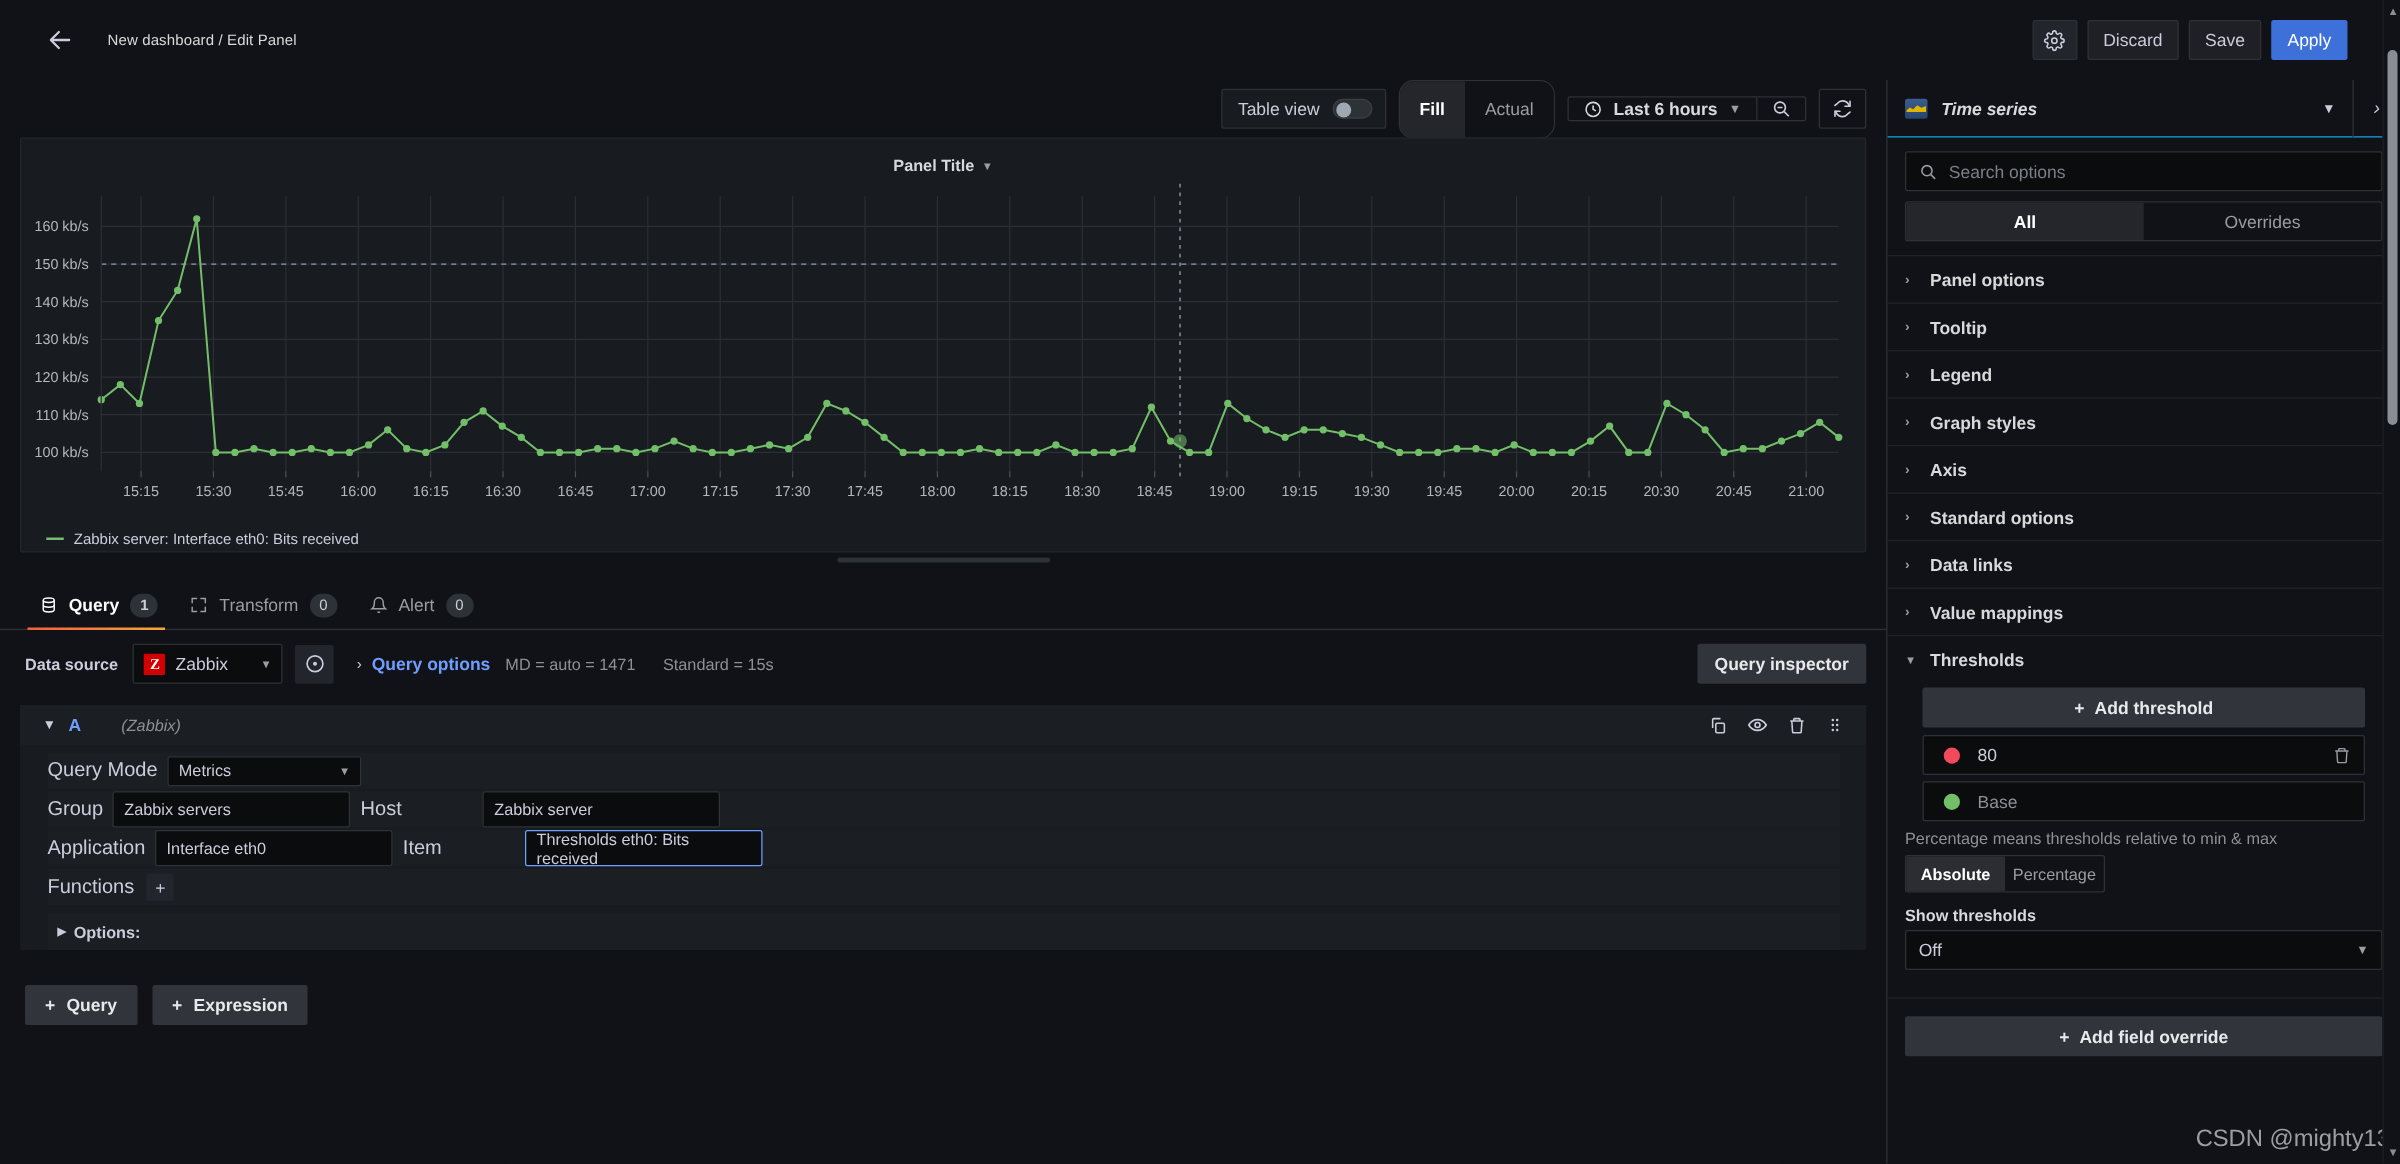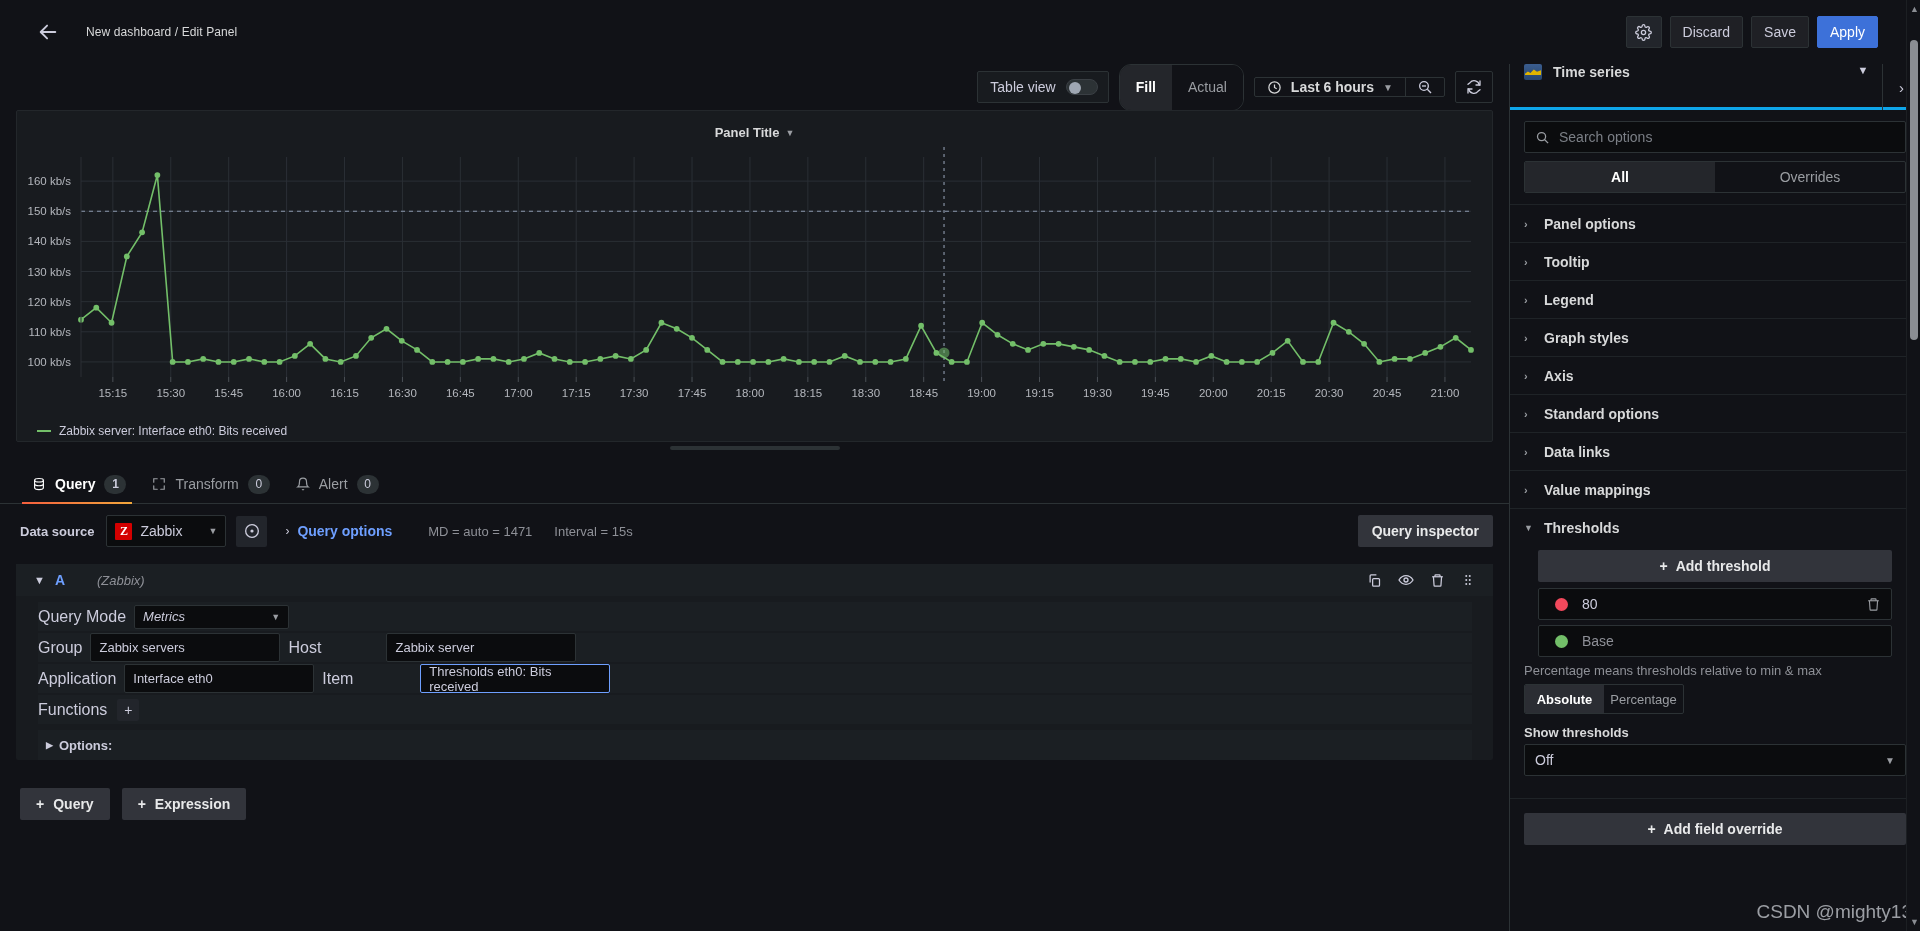--- a/index.html
+++ b/index.html
@@ -149,21 +149,21 @@
     border-radius: 1px; font-family: "Liberation Serif", serif;
   }
   .help-btn {
     width: 31px; height: 31px; border-radius: 2px; background: #22252b;
     display:flex; align-items:center; justify-content:center; margin-left: 10px; cursor:pointer;
     color:#ccccdc;
   }
   .qopts { display:flex; align-items:center; gap: 8px; margin-left: 18px; cursor: pointer;}
   .qopts .chev { color: #ccccdc; font-size: 12px; }
   .qopts .ttl { color: #6e9fff; font-size: 14px; font-weight: 600; }
-  .qopts .meta { color: #8e9097; font-size: 13px; margin-left: 28px;}
+  .qopts .meta { color: #8e9097; font-size: 13px; margin-left: 4px;}
   .qinspector {
     margin-left: auto; height: 32px; padding: 0 14px; border-radius: 2px;
     background: #32343b; color: #e8e9ea; font-size: 14px; font-weight: 600;
     display:flex; align-items:center; cursor:pointer;
   }
   .query-card { background: #181b1f; border-radius: 2px; margin-top: 6px; }
   .qc-header {
     height: 32px; display:flex; align-items:center; gap: 10px; padding-left: 18px;
     background: #1b1f23;
   }
@@ -176,21 +176,21 @@
   .qinput {
     height: 29px; width: 190px; background: #0b0c0e; border: 1px solid #2c3235;
     border-radius: 2px; color: #ccccdc; font-size: 13px;
     display: flex; align-items: center; padding: 0 8px; cursor: text;
   }
   .qinput.focused { border-color: #6e9fff; }
   .qselect {
     height: 21px; width: 163px; background: #0b0c0e; border: 1px solid #2c3235;
     border-radius: 2px; color: #ccccdc; font-size: 13px;
     display: flex; align-items: center; justify-content: space-between;
-    padding: 11px 8px; cursor: pointer; font-style: italic;
+    padding: 11px 8px; cursor: pointer;
   }
   .qrow-bg { background: #1b1f23; display:flex; align-items:center; height:29px; margin-bottom:2px; width: 1434px;}
   .addfn {
     width: 22px; height: 22px; background: #22252b; color:#ccccdc;
     display:flex; align-items:center; justify-content:center; font-size:14px;
     margin-left: 10px; cursor:pointer; border-radius:2px;
   }
   .qc-options {
     height: 30px; display:flex; align-items:center; gap:6px; background:#1b1f23;
     margin: 6px 0 0 22px; width: 1434px; padding-left: 8px; font-size: 13px;
@@ -198,22 +198,22 @@
   }
   .bottom-btns { display:flex; gap: 12px; padding: 28px 0 0 4px; }
   .big-btn {
     height: 32px; padding: 0 16px; border-radius: 2px; background: #32343b;
     color:#e8e9ea; font-size:14px; font-weight:600; display:flex; align-items:center;
     gap: 9px; cursor:pointer;
   }
 
   
   .viz-header {
-    height: 46px; flex: 0 0 46px; display:flex; align-items:flex-start;
-    border-bottom: 3px solid #0ea5e9; padding: 0 0 0 14px;
+    height: 46px; flex: 0 0 46px; display:flex; align-items:center;
+    border-bottom: 1px solid #0ea5e9; padding: 0 0 0 14px; font-style: italic;
   }
   .viz-icon {
     width: 18px; height: 16px; border-radius: 2px;
     background: linear-gradient(180deg,#3b5d8f 0%, #26456e 100%);
     position: relative; overflow:hidden; flex:0 0 18px;
   }
   .viz-icon::after {
     content:''; position:absolute; left:1px; right:1px; top:5px; height:6px;
     background: linear-gradient(90deg, #e0b400 0%, #e0b400 100%);
     clip-path: polygon(0 80%, 18% 40%, 34% 65%, 55% 10%, 75% 45%, 100% 20%, 100% 100%, 0 100%);
@@ -612,21 +612,21 @@
           <div class="help-btn">
             <svg width="16" height="16" viewBox="0 0 24 24" fill="none" stroke="currentColor" stroke-width="2">
                 <circle cx="12" cy="12" r="9.5"></circle>
                 <circle cx="12" cy="12" r="2.4" fill="currentColor" stroke="none"></circle>
               </svg>
           </div>
           <div class="qopts">
             <span class="chev">›</span>
             <span class="ttl">Query options</span>
             <span class="meta">MD = auto = 1471</span>
-            <span class="meta" style="margin-left:14px;">Interval = 15s</span>
+            <span class="meta" style="margin-left:14px;">Standard = 15s</span>
           </div>
           <div class="qinspector">Query inspector</div>
         </div>
 
         <div class="query-card">
           <div class="qc-header">
             <span class="chev">▼</span>
             <span class="qc-refid">A</span>
             <span class="qc-ds">(Zabbix)</span>
             <span class="qc-actions">

